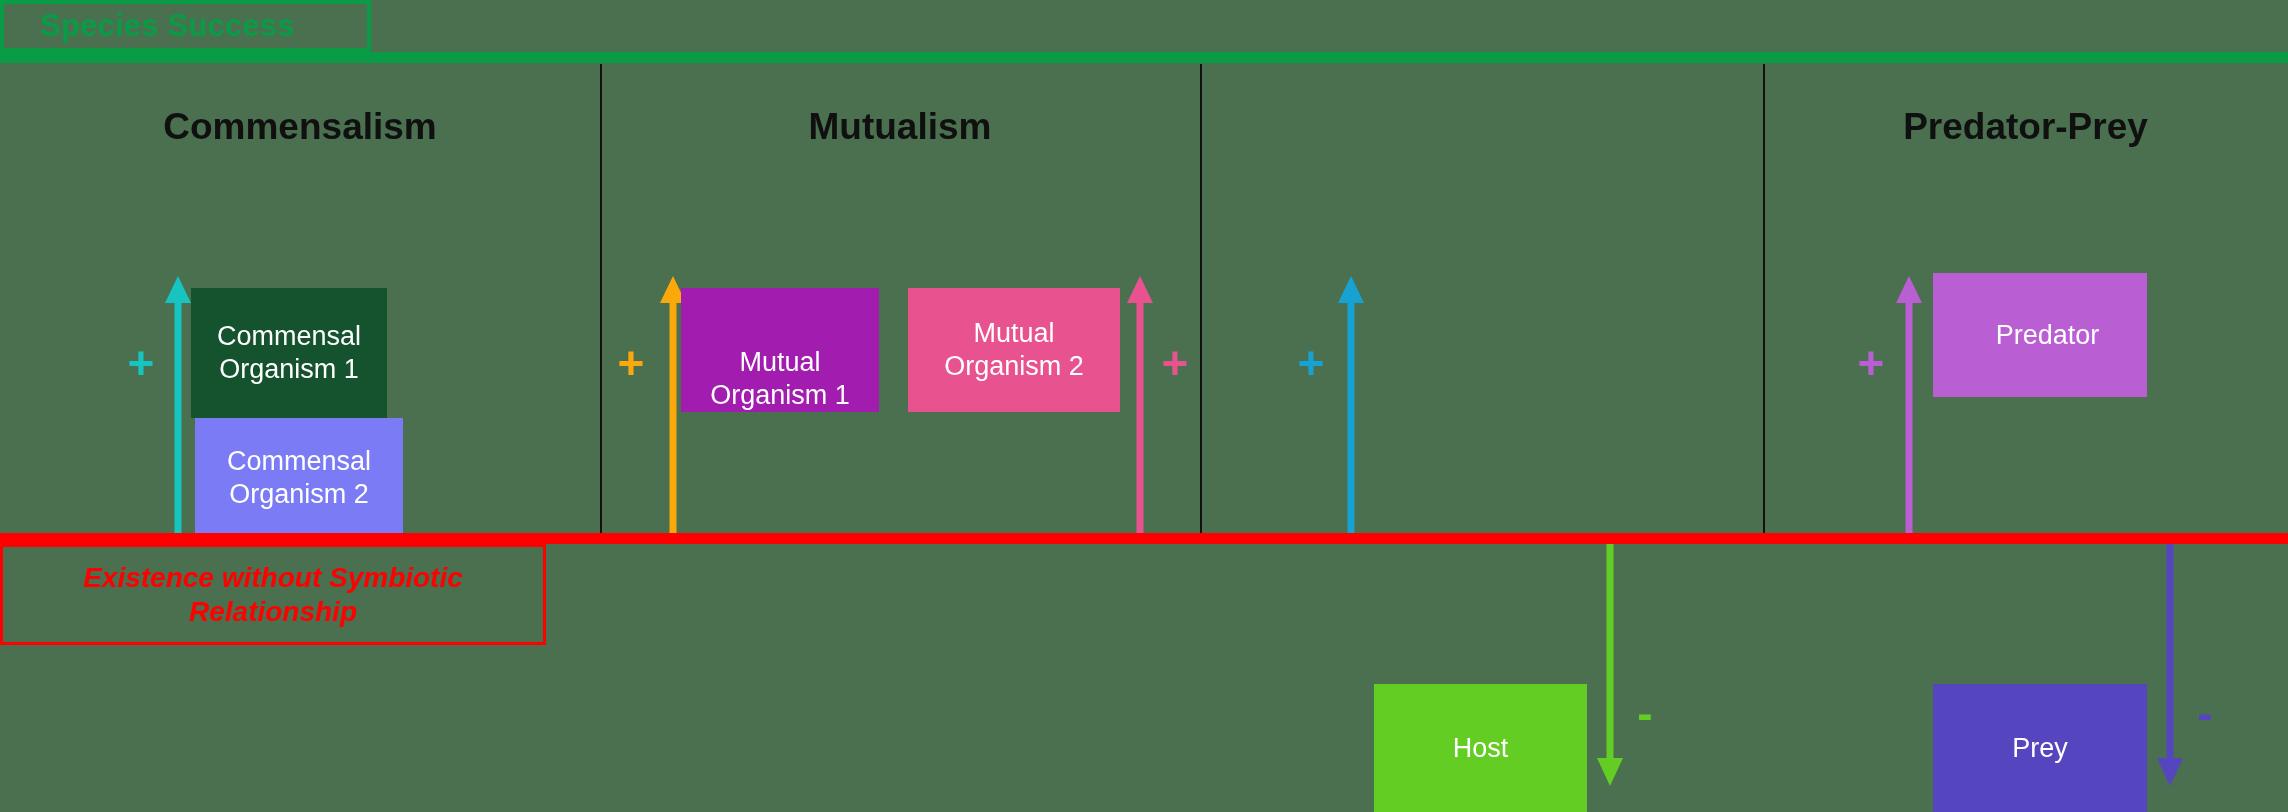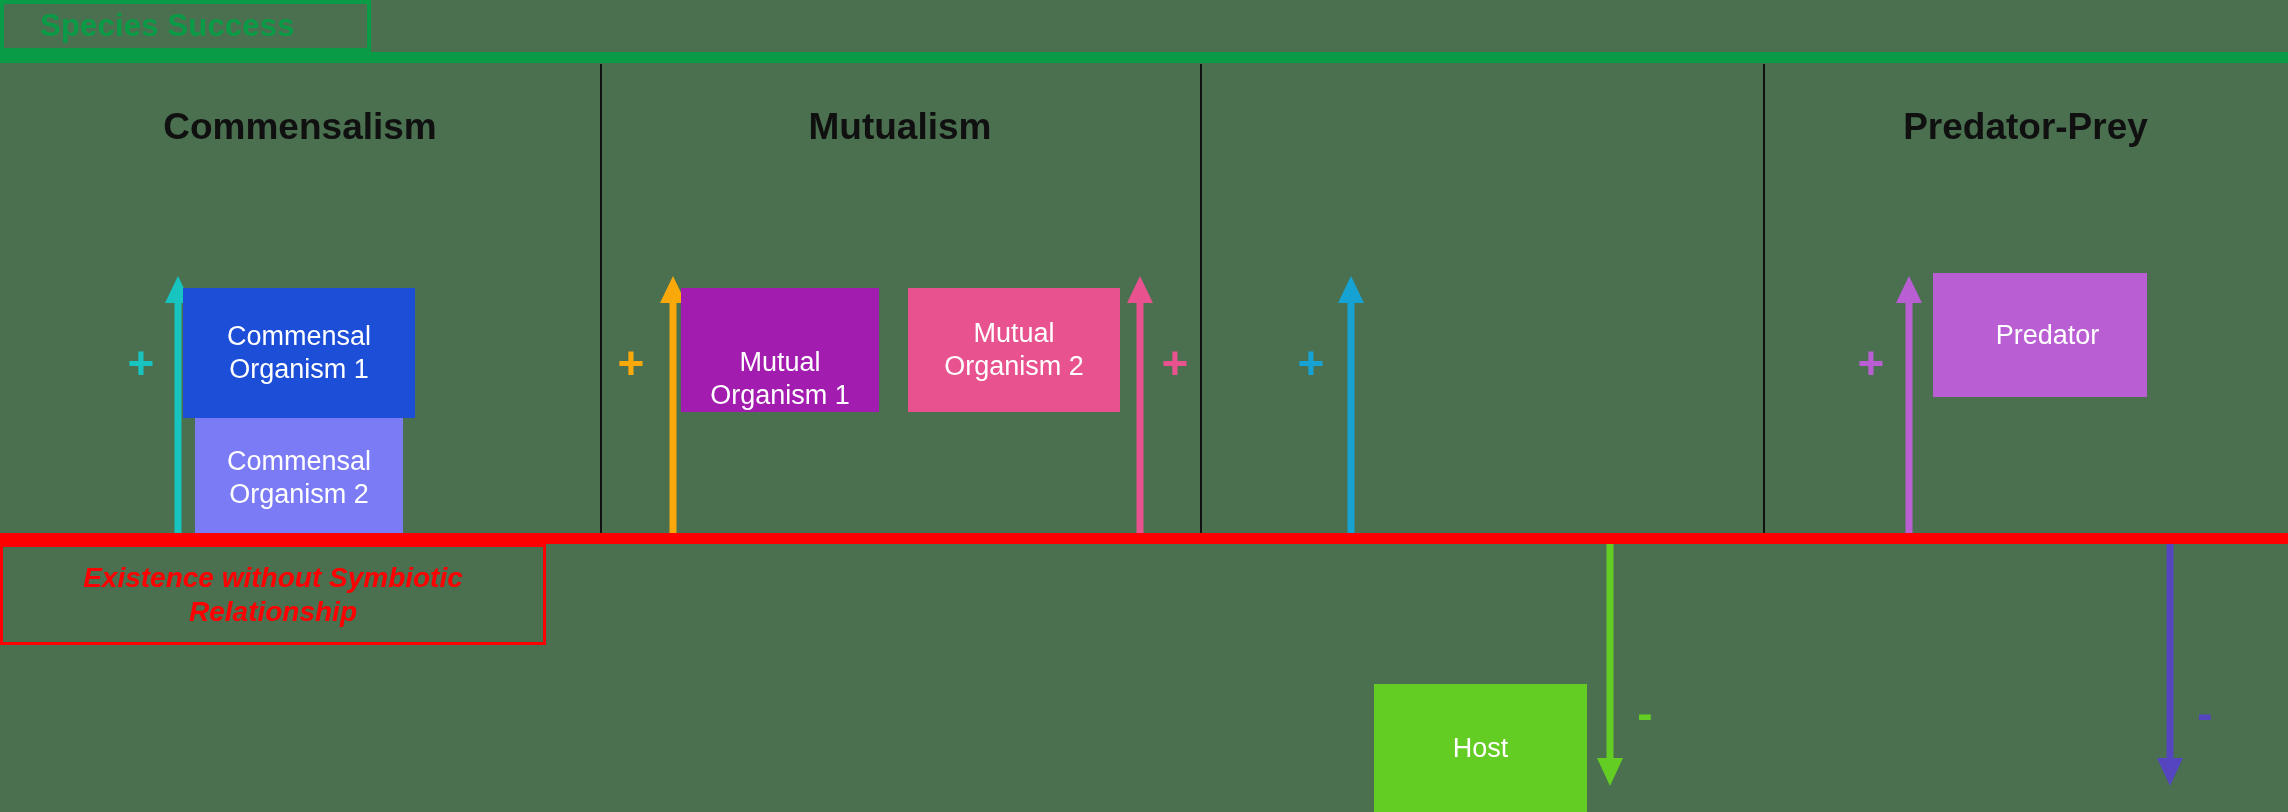--- a/index.html
+++ b/index.html
@@ -90,21 +90,21 @@
   <div class="abs col-title" style="left:0px;width:600px;">Commensalism</div>
   <div class="abs col-title" style="left:600px;width:600px;">Mutualism</div>
   <div class="abs col-title" style="left:1763px;width:525px;">Predator-Prey</div>
 
   <svg class="abs arrow" style="left:160px;top:276px;" width="36" height="268" viewBox="0 0 36 268">
     <line x1="18" y1="266" x2="18" y2="22" stroke="#17c4bf" stroke-width="7"></line>
     <polygon points="18,0 31,27 5,27" fill="#17c4bf"></polygon>
   </svg>
   <div class="abs sign plus" style="left:118px;top:340px;width:46px;color:#17c4bf;">+</div>
 
-  <div class="abs orgbox" style="left:183px;top:288px;width:232px;height:130px;background:#1d4ed8;">
+  <div class="abs orgbox" style="left:191px;top:288px;width:196px;height:130px;background:#14532d;">
     <span>Commensal Organism 1</span>
   </div>
   <div class="abs orgbox" style="left:195px;top:418px;width:208px;height:120px;background:#7b7cf5;">
     <span>Commensal Organism 2</span>
   </div>
 
   <svg class="abs arrow" style="left:655px;top:276px;" width="36" height="268" viewBox="0 0 36 268">
     <line x1="18" y1="266" x2="18" y2="22" stroke="#fba90a" stroke-width="7"></line>
     <polygon points="18,0 31,27 5,27" fill="#fba90a"></polygon>
   </svg>
@@ -143,20 +143,23 @@
   <svg class="abs arrow" style="left:1891px;top:276px;" width="36" height="268" viewBox="0 0 36 268">
     <line x1="18" y1="266" x2="18" y2="22" stroke="#ba5ed4" stroke-width="7"></line>
     <polygon points="18,0 31,27 5,27" fill="#ba5ed4"></polygon>
   </svg>
   <div class="abs sign plus" style="left:1848px;top:340px;width:46px;color:#ba5ed4;">+</div>
 
   <div class="abs orgbox" style="left:1933px;top:273px;width:214px;height:124px;background:#ba5ed4;padding-left:15px;">
     <span>Predator</span>
   </div>
 
+  <div class="abs orgbox" style="left:1933px;top:684px;width:214px;height:128px;background:#5546bf;">
+    <span>Prey</span>
+  </div>
 
   <svg class="abs arrow" style="left:2152px;top:544px;" width="36" height="242" viewBox="0 0 36 242">
     <line x1="18" y1="0" x2="18" y2="216" stroke="#5546bf" stroke-width="7"></line>
     <polygon points="18,242 31,214 5,214" fill="#5546bf"></polygon>
   </svg>
   <div class="abs sign minus" style="left:2182px;top:690px;width:46px;color:#5546bf;">-</div>
 
   <div class="abs" id="baseline"></div>
   <div class="abs" id="baseline-box">
     <div id="baseline-label">Existence without Symbiotic Relationship</div>

